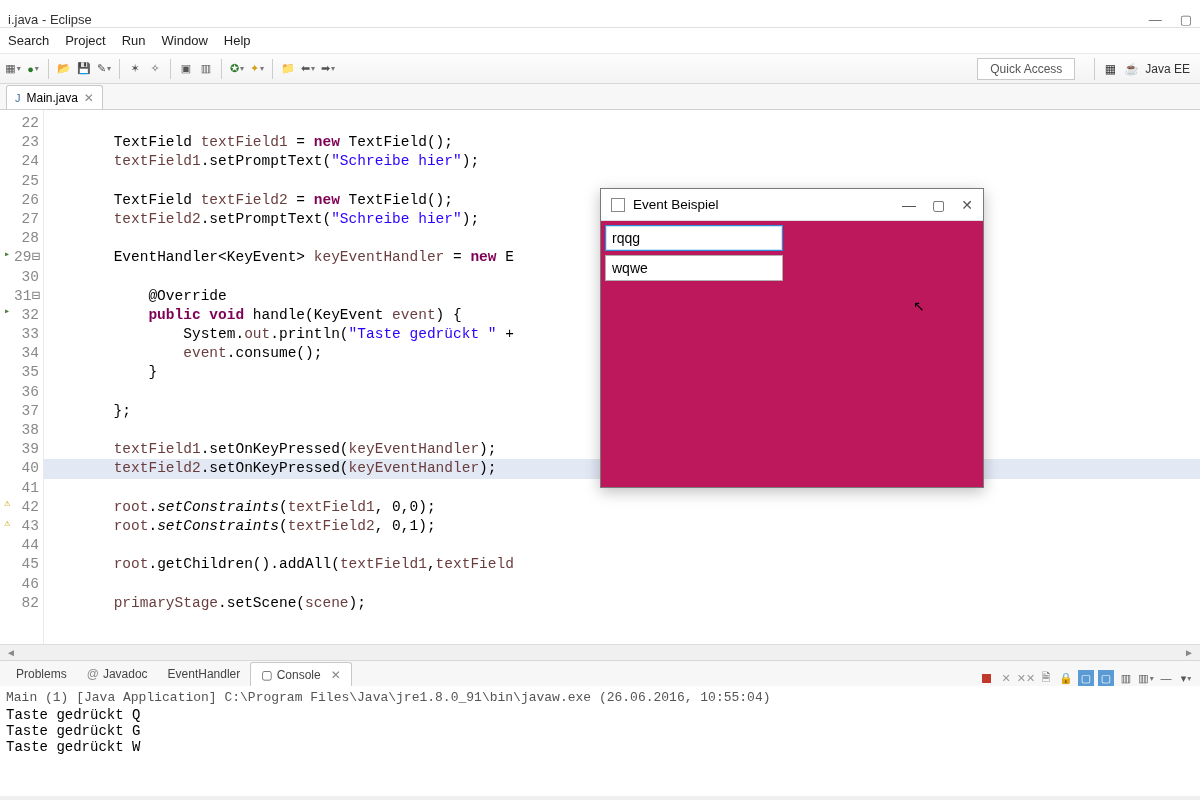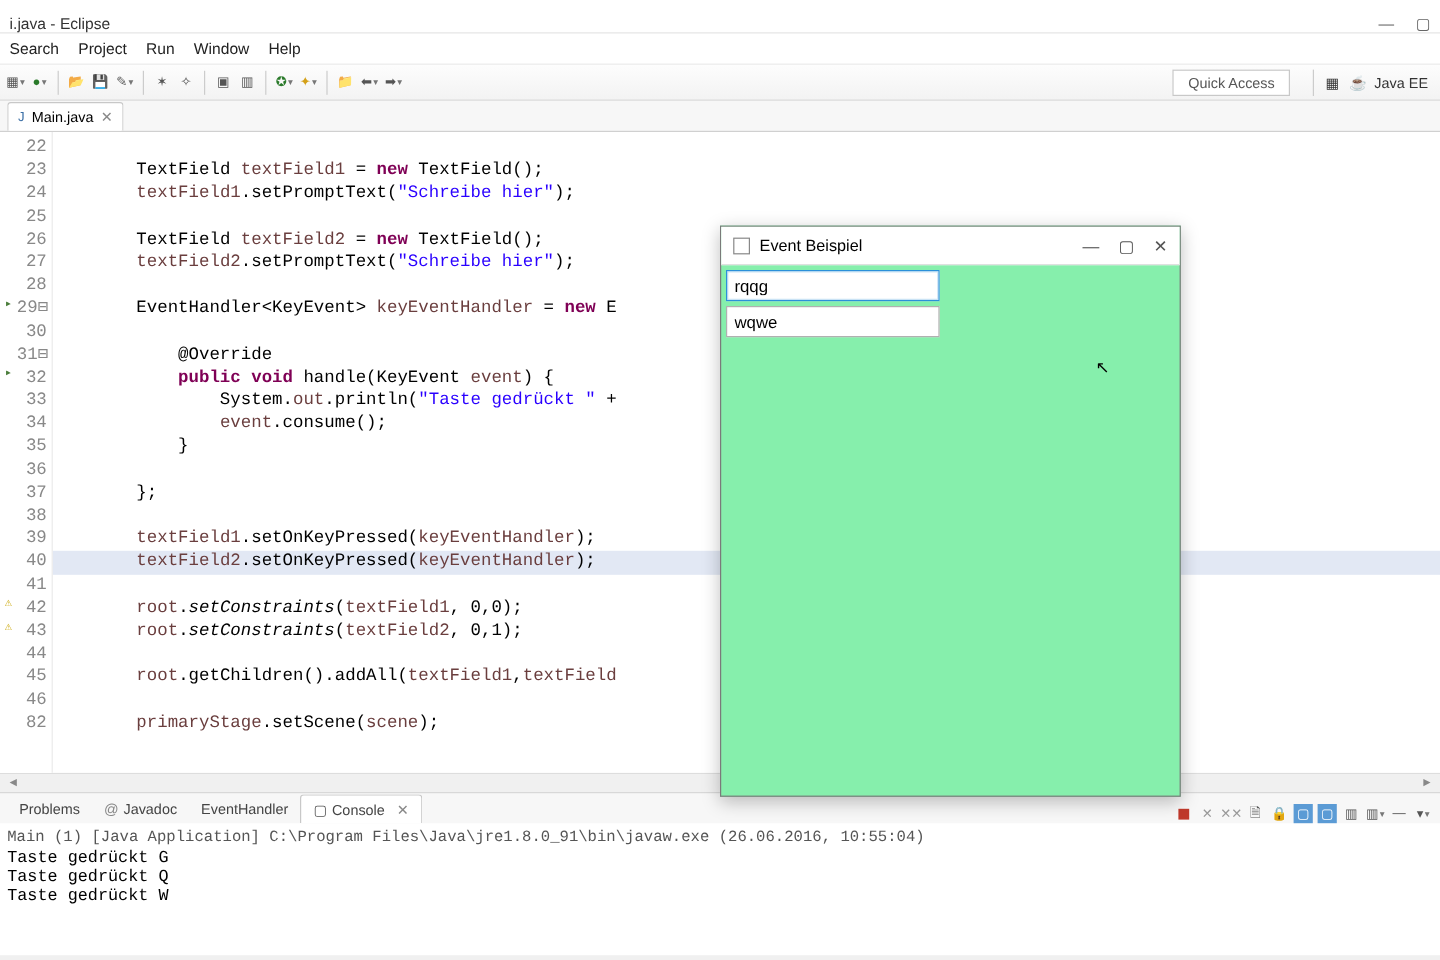--- a/index.html
+++ b/index.html
@@ -136,22 +136,22 @@
     background:#fff; height: 110px; padding:4px 6px;
     font-family:"Consolas","Courier New",monospace; font-size:14px;
   }
   .console-body .run-desc { color:#555; font-size:13px; margin-bottom:2px;}
   .console-body .out-line { color:#000; }
 
   
   .app-window {
     position:absolute;
     left:600px; top:188px;
-    width:384px; height:476px;
-    background:#86efac;
+    width:384px; height:300px;
+    background:#be185d;
     border:1px solid #7a7a7a;
     box-shadow:0 4px 14px rgba(0,0,0,.25);
   }
   .app-titlebar {
     height:32px; background:#fff;
     display:flex;align-items:center;justify-content:space-between;
     padding:0 10px;
     border-bottom:1px solid #e0e0e0;
   }
   .app-titlebar .left { display:flex;align-items:center;gap:8px; font-size:13.5px;}
@@ -324,22 +324,22 @@
     <span class="ico">▥</span>
     <span class="ico tool-drop">▥</span>
     <span class="ico">—</span>
     <span class="ico tool-drop">▾</span>
   </div>
 </div>
 
 <div class="console-body">
   <div class="run-desc">Main (1) [Java Application] C:\Program Files\Java\jre1.8.0_91\bin\javaw.exe (26.06.2016, 10:55:04)</div>
   <div id="console-lines">
+      <div class="out-line">Taste gedrückt Q</div>
       <div class="out-line">Taste gedrückt G</div>
-      <div class="out-line">Taste gedrückt Q</div>
       <div class="out-line">Taste gedrückt W</div>
     </div>
 </div>
 
 <div class="app-window">
   <div class="app-titlebar">
     <div class="left">
       <span class="java-cup"></span>
       <span>Event Beispiel</span>
     </div>

